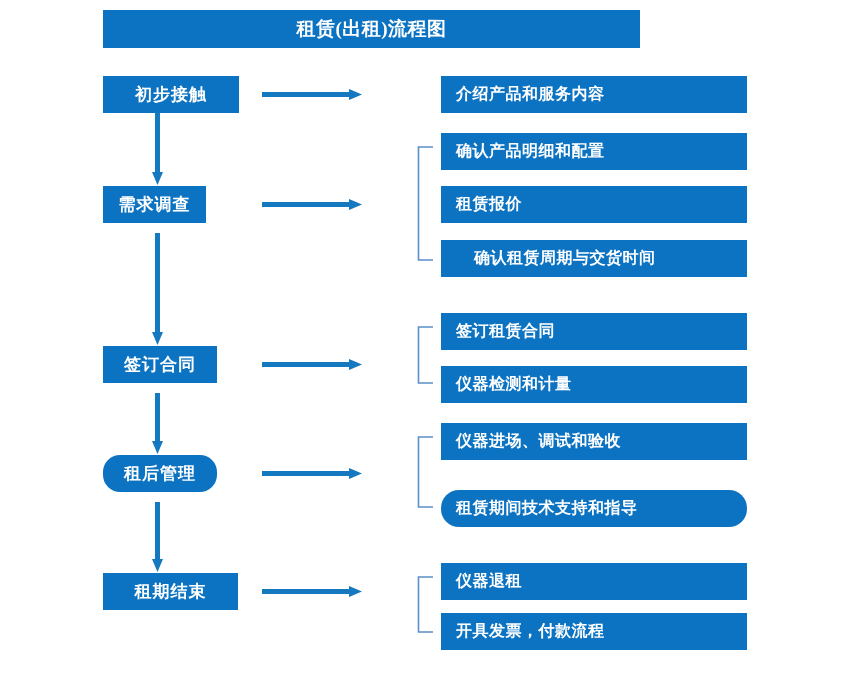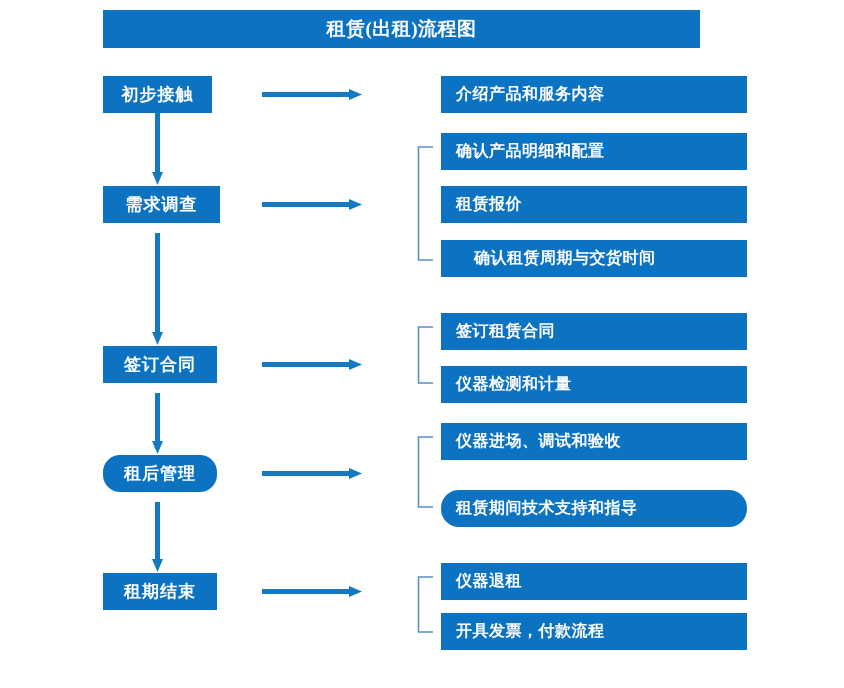--- a/index.html
+++ b/index.html
@@ -15,21 +15,21 @@
     width: 844px;
     height: 688px;
     background: #ffffff;
     overflow: hidden;
   }
   
   .title-bar {
     position: absolute;
     left: 103px;
     top: 10px;
-    width: 597px;
+    width: 537px;
     height: 38px;
     background: #0c73c2;
     color: #ffffff;
     display: flex;
     align-items: center;
     justify-content: center;
     font-size: 19px;
     font-weight: bold;
     letter-spacing: 0.5px;
     box-sizing: border-box;
@@ -164,25 +164,25 @@
         </svg>
       </div>
       <div class="arrow-down" style="left: 149px; top: 502px; height: 70px;">
         <svg width="18" height="70" viewBox="0 0 18 70">
           <rect x="6" y="0" width="5" height="58" fill="#1479be"></rect>
           <polygon points="3,57 14,57 8.5,70" fill="#1479be"></polygon>
         </svg>
       </div>
     </div>
   <div id="layer-stages">
-      <div class="stage-box" style="left: 103px; top: 76px; width: 109px; background: rgb(12, 115, 194);">初步接触</div>
-      <div class="stage-box" style="left: 103px; top: 186px; width: 117px; background: rgb(12, 115, 194);">需求调查</div>
+      <div class="stage-box" style="left: 103px; top: 76px; width: 136px; background: rgb(12, 115, 194);">初步接触</div>
+      <div class="stage-box" style="left: 103px; top: 186px; width: 103px; background: rgb(12, 115, 194);">需求调查</div>
       <div class="stage-box" style="left: 103px; top: 346px; width: 114px; background: rgb(12, 115, 194);">签订合同</div>
       <div class="stage-box" style="left: 103px; top: 455px; width: 114px; background: rgb(12, 115, 194); border-radius: 17px;">租后管理</div>
-      <div class="stage-box" style="left: 103px; top: 573px; width: 114px; background: rgb(12, 115, 194);">租期结束</div>
+      <div class="stage-box" style="left: 103px; top: 573px; width: 135px; background: rgb(12, 115, 194);">租期结束</div>
     </div>
   <div id="layer-details">
       <div class="detail-box" style="top: 76px; background: rgb(12, 115, 194);">介绍产品和服务内容</div>
       <div class="detail-box" style="top: 133px; background: rgb(12, 115, 194);">确认产品明细和配置</div>
       <div class="detail-box" style="top: 186px; background: rgb(12, 115, 194);">租赁报价</div>
       <div class="detail-box" style="top: 240px; background: rgb(12, 115, 194); padding-left: 33px;">确认租赁周期与交货时间</div>
       <div class="detail-box" style="top: 313px; background: rgb(12, 115, 194);">签订租赁合同</div>
       <div class="detail-box" style="top: 366px; background: rgb(12, 115, 194);">仪器检测和计量</div>
       <div class="detail-box" style="top: 423px; background: rgb(12, 115, 194);">仪器进场、调试和验收</div>
       <div class="detail-box" style="top: 490px; background: rgb(12, 115, 194); border-radius: 18px;">租赁期间技术支持和指导</div>

